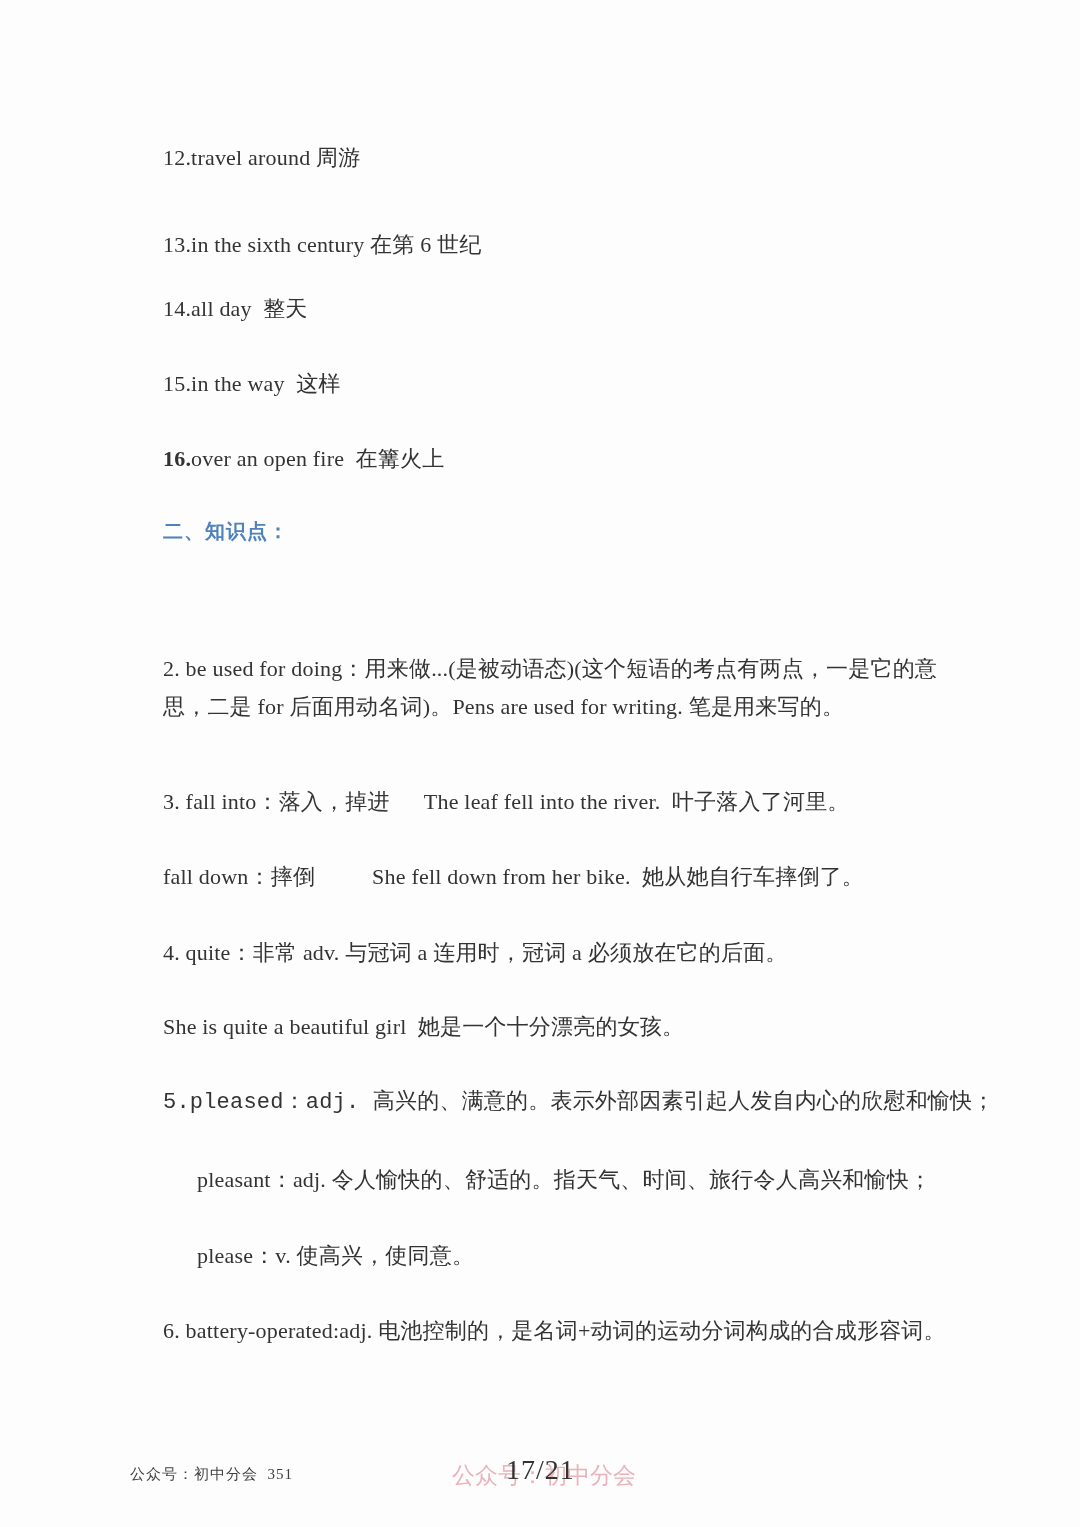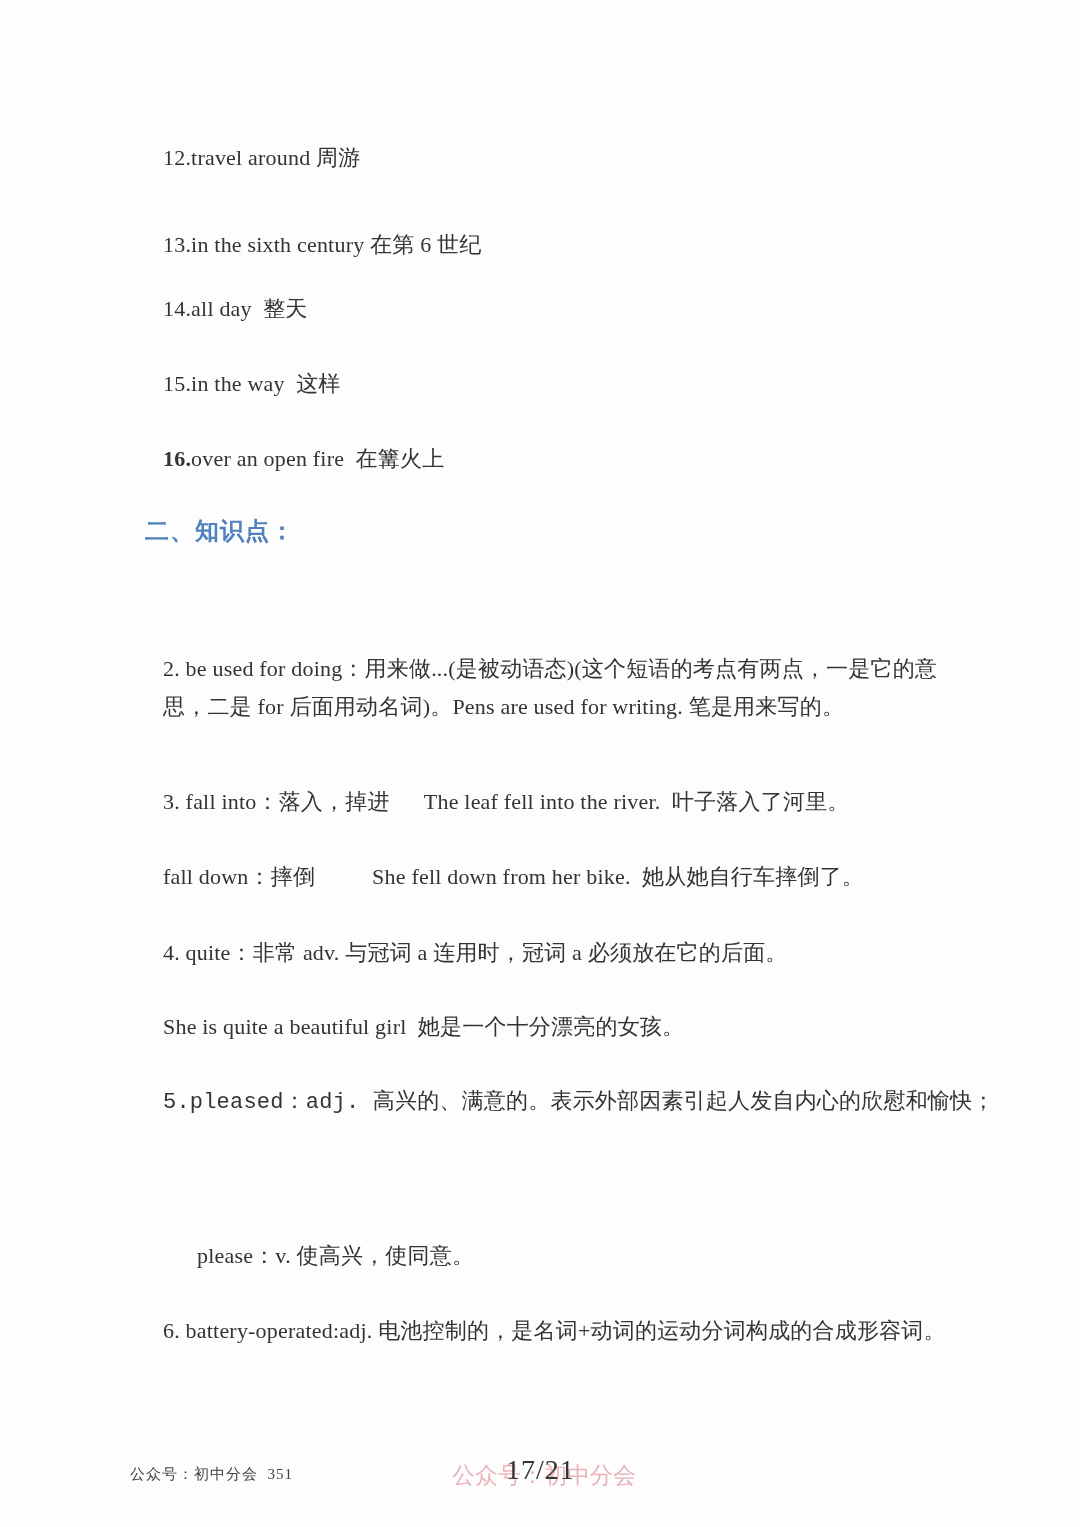--- a/index.html
+++ b/index.html
@@ -27,25 +27,25 @@
     color: #333333;
   }
   .line.indent {
     left: 197px;
   }
   .num-bold {
     font-weight: 700;
   }
   .section-heading {
     position: absolute;
-    left: 145px;
+    left: 163px;
     top: 516px;
     font-family: "Liberation Sans", "DejaVu Sans", sans-serif;
     font-weight: 700;
-    font-size: 24px;
+    font-size: 20px;
     line-height: 30px;
     color: #4f81bd;
     letter-spacing: 1px;
   }
   .footer-account {
     position: absolute;
     left: 130px;
     top: 1458px;
     font-size: 15px;
     line-height: 32px;
@@ -108,20 +108,21 @@
 
   <div class="section-heading">二、知识点：</div>
 
   <div class="line y-k1">2. be used for doing：用来做...(是被动语态)(这个短语的考点有两点，一是它的意</div>
   <div class="line y-k2">思，二是 for 后面用动名词)。Pens are used for writing. 笔是用来写的。</div>
   <div class="line y-k3">3. fall into：落入，掉进      The leaf fell into the river.  叶子落入了河里。</div>
   <div class="line y-k4">fall down：摔倒          She fell down from her bike.  她从她自行车摔倒了。</div>
   <div class="line y-k5">4. quite：非常 adv. 与冠词 a 连用时，冠词 a 必须放在它的后面。</div>
   <div class="line y-k6">She is quite a beautiful girl  她是一个十分漂亮的女孩。</div>
   <div class="line y-k7">5.pleased：adj. 高兴的、满意的。表示外部因素引起人发自内心的欣慰和愉快；</div>
+  <div class="line y-k8 indent">pleasant：adj. 令人愉快的、舒适的。指天气、时间、旅行令人高兴和愉快；</div>
   <div class="line y-k9 indent">please：v. 使高兴，使同意。</div>
   <div class="line y-k10">6. battery-operated:adj. 电池控制的，是名词+动词的运动分词构成的合成形容词。</div>
 
   <div>
     <div class="footer-account">公众号：初中分会  351</div>
     <div class="footer-watermark">公众号：初中分会</div>
     <div class="footer-page">17/21</div>
   </div>
 
 </div>

